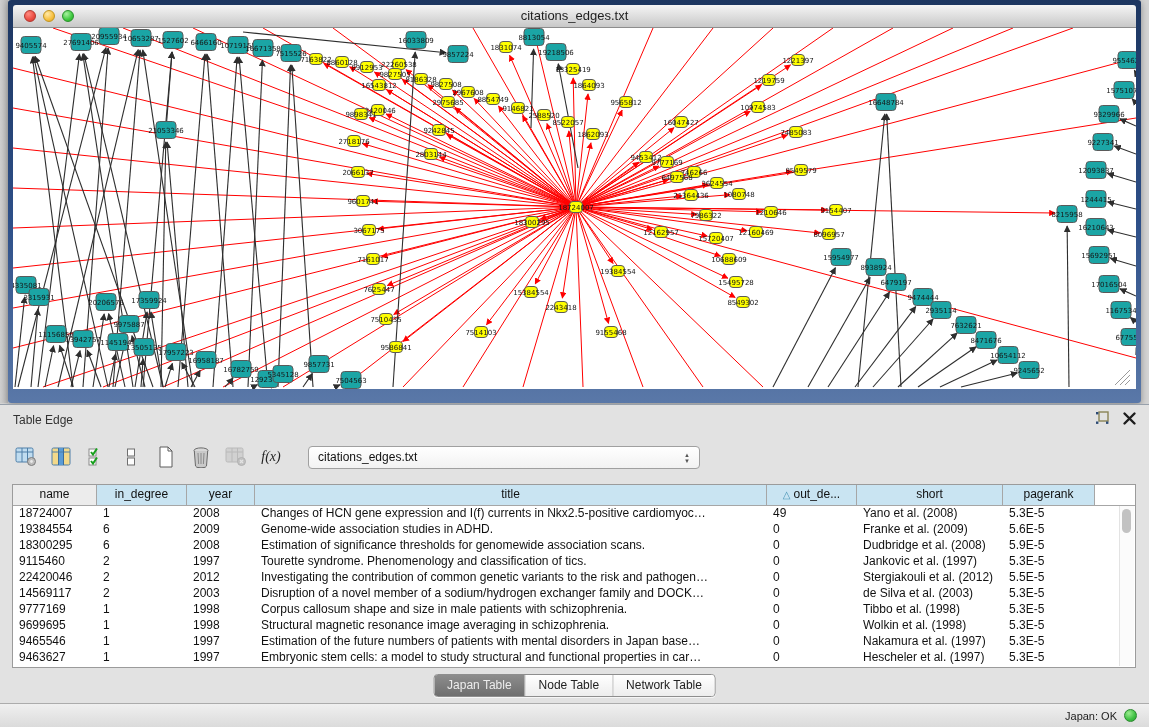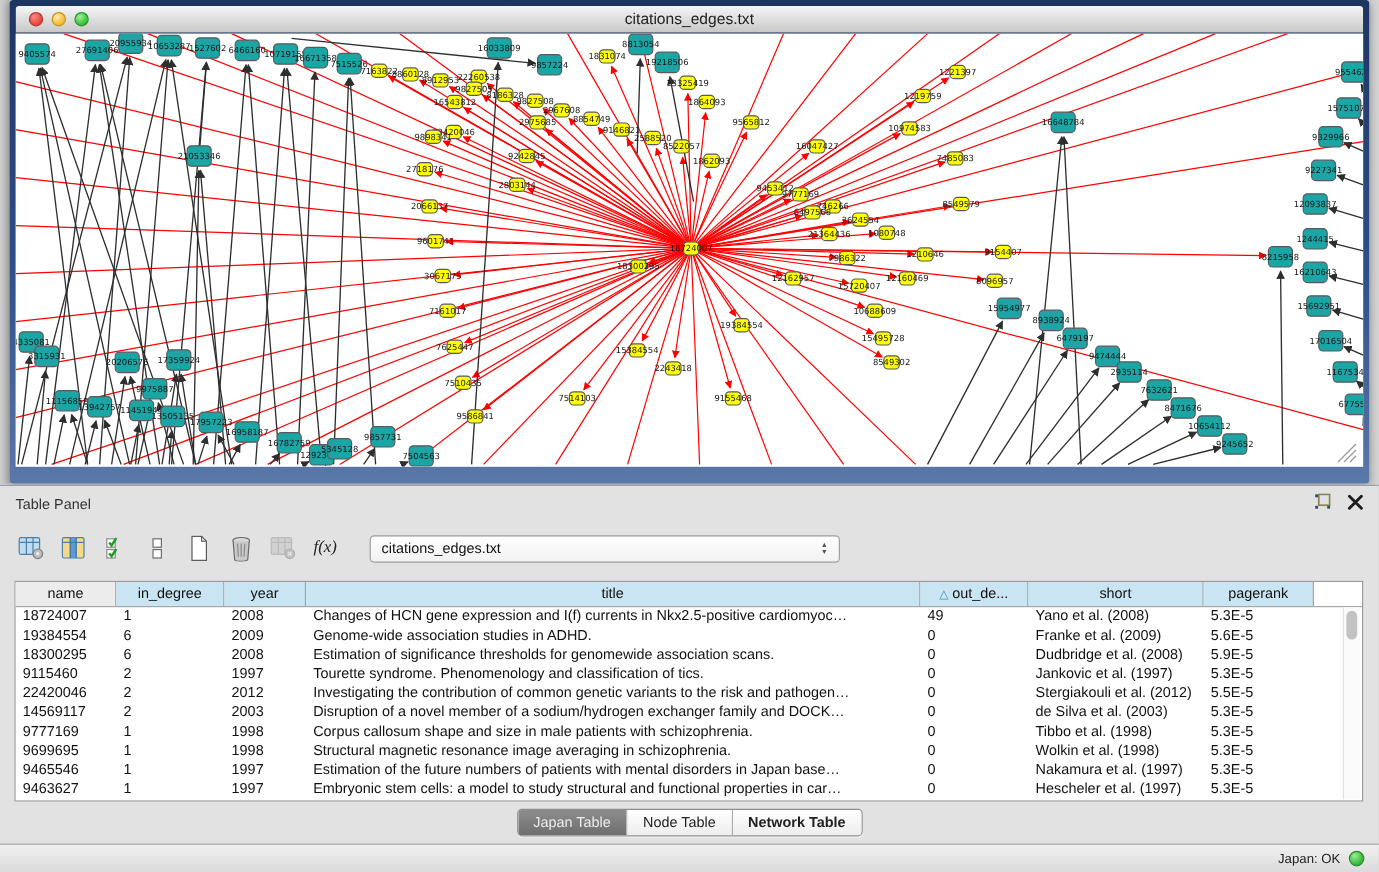--- a/index.html
+++ b/index.html
@@ -82,21 +82,21 @@
   
   .tabs{
     position:absolute;left:50%;top:269px;transform:translateX(-50%);
     display:flex;height:21px;border:1px solid #8e8e8e;border-radius:4px;
     overflow:hidden;background:#fff;box-shadow:0 1px 0 rgba(255,255,255,.7);
   }
   .tab{
     padding:0 13px;line-height:21px;font-size:12px;color:#222;
     background:linear-gradient(#fff,#ededed);border-right:1px solid #ababab;cursor:pointer;
   }
-  .tab:last-child{border-right:none;font-weight:bold;}
+  .tab:last-child{border-right:none;}
   .tab.active{background:linear-gradient(#8d8d8d,#6e6e6e);color:#EDEDED;}
   
   .statusbar{
     position:absolute;left:0;top:703px;width:1149px;height:24px;box-sizing:border-box;
     background:linear-gradient(#F0F0F0,#DBDBDB);border-top:1px solid #ACACAC;
     display:flex;justify-content:flex-end;align-items:center;padding-right:12px;
     font-size:11px;color:#222;
   }
   .memdot{
     width:13px;height:13px;border-radius:50%;margin-left:7px;box-sizing:border-box;
@@ -752,21 +752,21 @@
           <text x="785" y="34.5" text-anchor="middle" font-size="7" font-family="DejaVu Sans, sans-serif" fill="#161616">1221397</text>
         </g>
         <line x1="1102" y1="357" x2="1117" y2="342" stroke="#9a9a9a" stroke-width="1"></line>
         <line x1="1107" y1="357" x2="1117" y2="347" stroke="#9a9a9a" stroke-width="1"></line>
         <line x1="1112" y1="357" x2="1117" y2="352" stroke="#9a9a9a" stroke-width="1"></line>
       </svg>
   </div>
 </div>
 
 <div class="tpanel">
-  <div class="tp-title">Table Panel</div>
+  <div class="tp-title">Table Edge</div>
   <div class="tp-icons">
     <svg class="icn" viewBox="0 0 15 15">
       <rect x="4" y="1" width="9" height="9" fill="none" stroke="#8a8455" stroke-width="1.4"></rect>
       <rect x="1" y="1" width="2.4" height="2.4" fill="#2c4a74"></rect>
       <rect x="1" y="10.5" width="2.4" height="2.4" fill="#2c4a74"></rect>
       <rect x="11" y="10.5" width="2.4" height="2.4" fill="#2c4a74"></rect>
     </svg>
     <svg class="icn" viewBox="0 0 15 15">
       <path d="M2.5 2.5 L12.5 12.5 M12.5 2.5 L2.5 12.5" stroke="#1d1d1d" stroke-width="2.4" stroke-linecap="round"></path>
     </svg>

